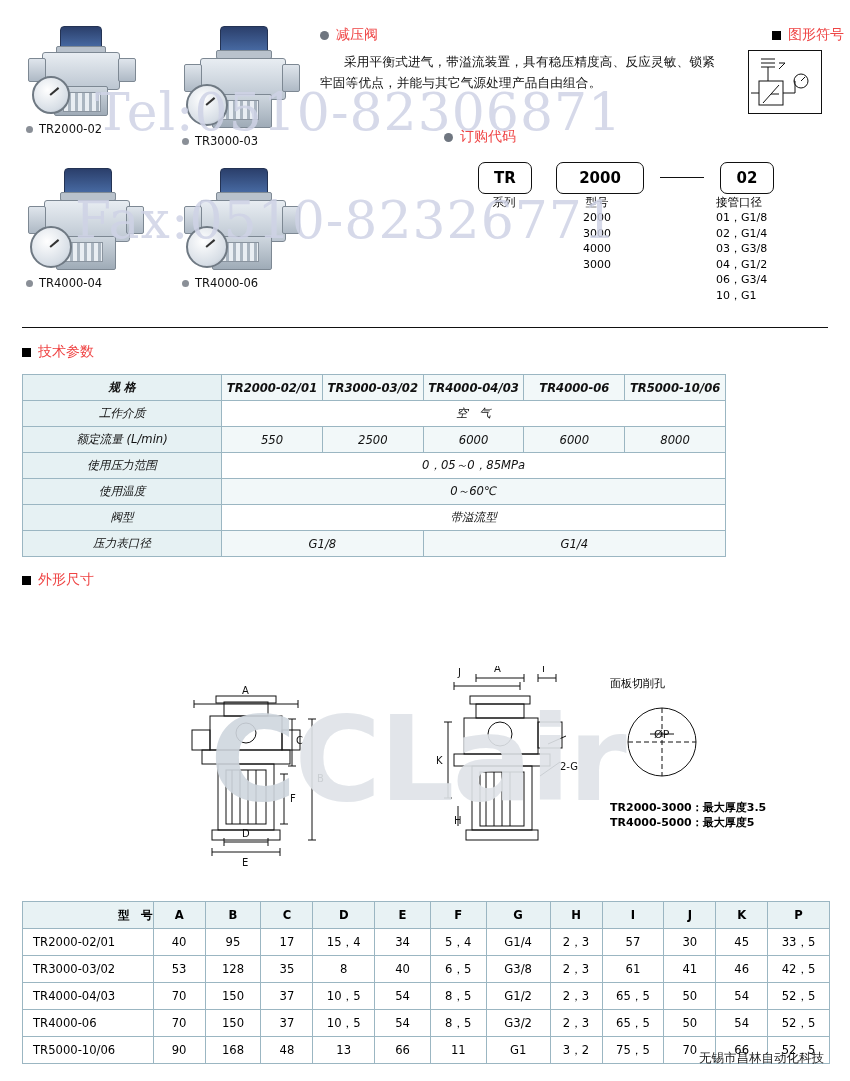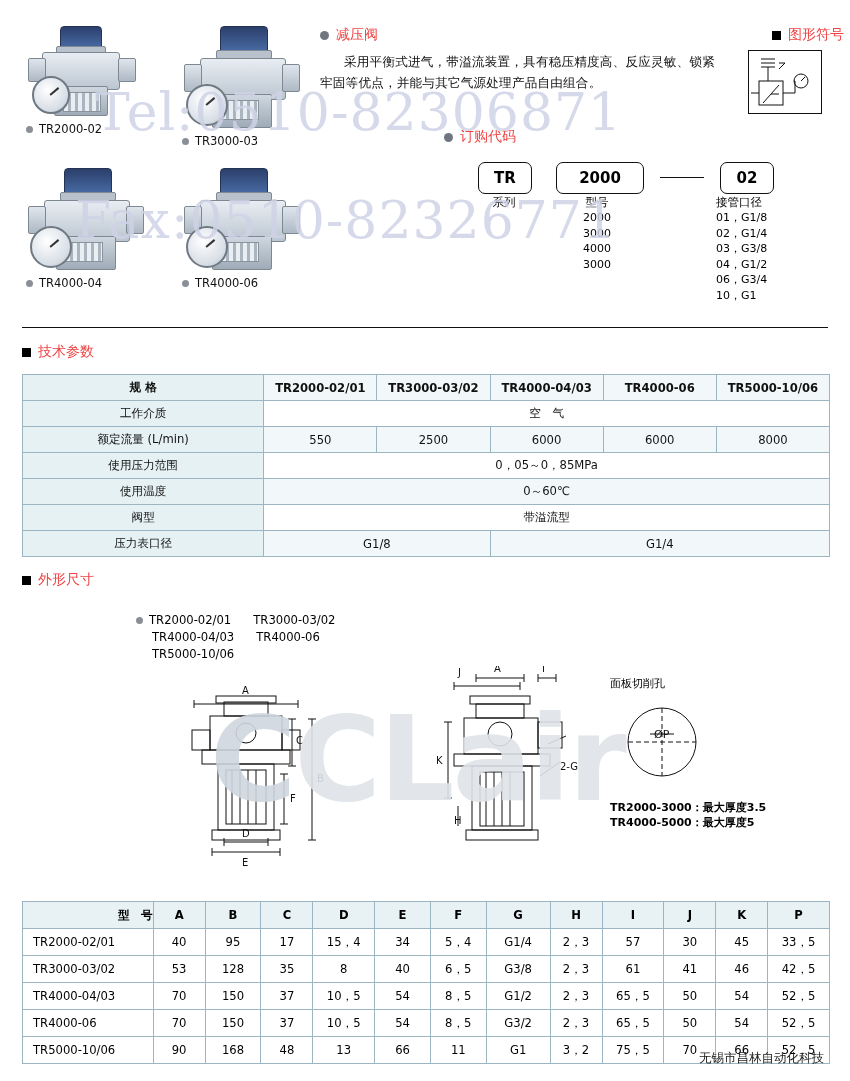--- a/index.html
+++ b/index.html
@@ -46,21 +46,21 @@
   .code-row{position:absolute;left:478px;top:162px;}
   .cbox{display:inline-block;border:1.4px solid #111;border-radius:7px;text-align:center;font-size:15px;font-weight:bold;padding:6px 0;background:#fff;}
   .clabel{font-size:11.5px;line-height:16px;}
   .copt{font-size:11px;line-height:15.5px;white-space:nowrap;}
 
   
   hr.rule{border:0;border-top:1.6px solid #111;margin:0;}
 
   
   table{border-collapse:collapse;font-size:11.6px;}
-  .spec{width:808px;}
+  .spec{width:704px;font-style:italic;}
   .spec td,.spec th{border:1px solid #9bb6c2;padding:0;height:25px;text-align:center;color:#111;font-weight:normal;}
   .spec .hdr td{background:#e8f2f4;font-weight:bold;}
   .spec .lbl{background:#e8f2f4;text-align:center;width:240px;font-weight:normal;}
   .spec tr:nth-child(odd) td{background:#f2f8f9;}
   .spec tr:nth-child(even) td{background:#ffffff;}
   .spec tr:nth-child(odd) .lbl{background:#e6f1f3;}
   .spec tr:nth-child(even) .lbl{background:#e6f1f3;}
 
   .dim{width:808px;}
   .dim td{border:1px solid #9bb6c2;height:26px;text-align:center;padding:0;}
@@ -247,25 +247,20 @@
       <td colspan="2">G1/8</td>
       <td colspan="3">G1/4</td>
     </tr>
   </tbody>
     </table>
 
   <div style="position:absolute;left:22px;top:569px;">
     <span class="h-title"><span class="sec-sq"></span><span>外形尺寸</span></span>
   </div>
 
-  <div style="position:absolute;left:136px;top:612px;font-size:11.6px;line-height:17px;">
-    <div><span class="bullet"></span><span>TR2000-02/01</span><span style="display:inline-block;width:22px;"></span><span>TR3000-03/02</span></div>
-    <div style="margin-left:16px;"><span>TR4000-04/03</span><span style="display:inline-block;width:22px;"></span><span>TR4000-06</span></div>
-    <div style="margin-left:16px;"><span>TR5000-10/06</span></div>
-  </div>
 
   <div class="draw-area" style="position:absolute;left:22px;top:660px;width:806px;">
 
     <svg width="180" height="230" style="position:absolute;left:150px;top:14px;">
       <g fill="none" stroke="#111" stroke-width="1">
         <rect x="38" y="42" width="72" height="34"></rect>
         <rect x="52" y="28" width="44" height="14"></rect>
         <rect x="44" y="22" width="60" height="7"></rect>
         <rect x="20" y="56" width="18" height="20"></rect>
         <rect x="110" y="56" width="18" height="20"></rect>

